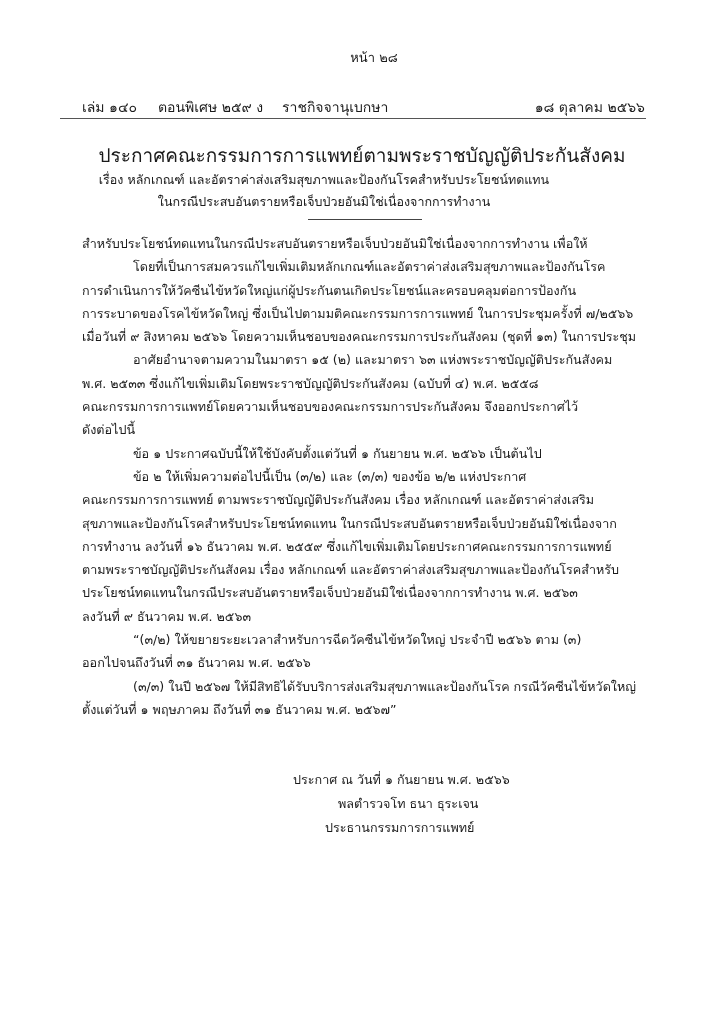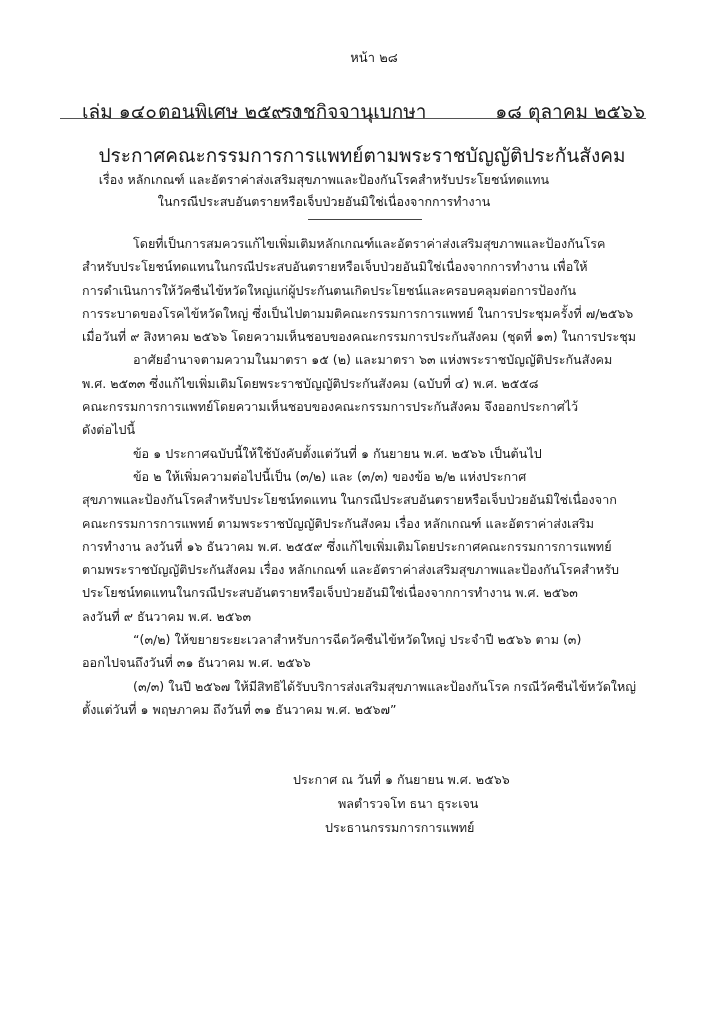--- a/index.html
+++ b/index.html
@@ -1,19 +1,19 @@
 <!DOCTYPE html>
 <html><head>
 <meta charset="utf-8">
 <style>
   html, body { margin: 0; padding: 0; background: #ffffff; }
   body { width: 724px; height: 1024px; position: relative; overflow: hidden;
          font-family: "DejaVu Sans", "Liberation Sans", sans-serif; color: #1a1a1a; }
   .page-no { position: absolute; top: 47px; left: 12px; width: 724px; text-align: center; font-size: 13px; }
-  .header-line { position: absolute; top: 96px; left: 82px; width: 563px; height: 20px; font-size: 19px; text-align: center; }
+  .header-line { position: absolute; top: 96px; left: 82px; width: 563px; height: 20px; font-size: 14px; text-align: center; }
   .header-line span { position: absolute; top: 0; white-space: nowrap; }
   .hr { position: absolute; top: 118px; left: 60px; width: 586px; height: 1px; background: #555; }
   .title { position: absolute; top: 140px; left: 0; width: 724px; text-align: center; font-size: 19px; letter-spacing: 0; }
   .subtitle { position: absolute; left: 0; width: 648px; text-align: center; font-size: 12.5px; }
   .divider { position: absolute; top: 219px; left: 308px; width: 114px; height: 1px; background: #444; }
   .body { position: absolute; top: 232px; left: 82px; width: 563px; font-size: 12.6px; line-height: 23.3px; }
   .body p { margin: 0; text-align: justify; text-align-last: left; }
   .body p .ln { display: block; white-space: nowrap; }
   .indent { padding-left: 51px; }
   .sign { position: absolute; left: 0; width: 724px; font-size: 12.6px; line-height: 23px; }
@@ -32,39 +32,39 @@
 </div>
 <div class="hr"></div>
 
 <div class="title">ประกาศคณะกรรมการการแพทย์ตามพระราชบัญญัติประกันสังคม</div>
 <div class="subtitle" style="top:170px">เรื่อง หลักเกณฑ์ และอัตราค่าส่งเสริมสุขภาพและป้องกันโรคสำหรับประโยชน์ทดแทน</div>
 <div class="subtitle" style="top:192px">ในกรณีประสบอันตรายหรือเจ็บป่วยอันมิใช่เนื่องจากการทำงาน</div>
 <div class="divider"></div>
 
 <div class="body">
   <p>
+    <span class="ln">สำหรับประโยชน์ทดแทนในกรณีประสบอันตรายหรือเจ็บป่วยอันมิใช่เนื่องจากการทำงาน เพื่อให้</span>
     <span class="ln indent">โดยที่เป็นการสมควรแก้ไขเพิ่มเติมหลักเกณฑ์และอัตราค่าส่งเสริมสุขภาพและป้องกันโรค</span>
-    <span class="ln">สำหรับประโยชน์ทดแทนในกรณีประสบอันตรายหรือเจ็บป่วยอันมิใช่เนื่องจากการทำงาน เพื่อให้</span>
     <span class="ln">การดำเนินการให้วัคซีนไข้หวัดใหญ่แก่ผู้ประกันตนเกิดประโยชน์และครอบคลุมต่อการป้องกัน</span>
     <span class="ln">การระบาดของโรคไข้หวัดใหญ่ ซึ่งเป็นไปตามมติคณะกรรมการการแพทย์ ในการประชุมครั้งที่ ๗/๒๕๖๖</span>
     <span class="ln">เมื่อวันที่ ๙ สิงหาคม ๒๕๖๖ โดยความเห็นชอบของคณะกรรมการประกันสังคม (ชุดที่ ๑๓) ในการประชุม</span>
   </p>
   <p>
     <span class="ln indent">อาศัยอำนาจตามความในมาตรา ๑๕ (๒) และมาตรา ๖๓ แห่งพระราชบัญญัติประกันสังคม</span>
     <span class="ln">พ.ศ. ๒๕๓๓ ซึ่งแก้ไขเพิ่มเติมโดยพระราชบัญญัติประกันสังคม (ฉบับที่ ๔) พ.ศ. ๒๕๕๘</span>
     <span class="ln">คณะกรรมการการแพทย์โดยความเห็นชอบของคณะกรรมการประกันสังคม จึงออกประกาศไว้</span>
     <span class="ln">ดังต่อไปนี้</span>
   </p>
   <p>
     <span class="ln indent">ข้อ ๑ ประกาศฉบับนี้ให้ใช้บังคับตั้งแต่วันที่ ๑ กันยายน พ.ศ. ๒๕๖๖ เป็นต้นไป</span>
   </p>
   <p>
     <span class="ln indent">ข้อ ๒ ให้เพิ่มความต่อไปนี้เป็น (๓/๒) และ (๓/๓) ของข้อ ๒/๒ แห่งประกาศ</span>
+    <span class="ln">คณะกรรมการการแพทย์ ตามพระราชบัญญัติประกันสังคม เรื่อง หลักเกณฑ์ และอัตราค่าส่งเสริม</span>
     <span class="ln">สุขภาพและป้องกันโรคสำหรับประโยชน์ทดแทน ในกรณีประสบอันตรายหรือเจ็บป่วยอันมิใช่เนื่องจาก</span>
-    <span class="ln">คณะกรรมการการแพทย์ ตามพระราชบัญญัติประกันสังคม เรื่อง หลักเกณฑ์ และอัตราค่าส่งเสริม</span>
     <span class="ln">การทำงาน ลงวันที่ ๑๖ ธันวาคม พ.ศ. ๒๕๕๙ ซึ่งแก้ไขเพิ่มเติมโดยประกาศคณะกรรมการการแพทย์</span>
     <span class="ln">ตามพระราชบัญญัติประกันสังคม เรื่อง หลักเกณฑ์ และอัตราค่าส่งเสริมสุขภาพและป้องกันโรคสำหรับ</span>
     <span class="ln">ประโยชน์ทดแทนในกรณีประสบอันตรายหรือเจ็บป่วยอันมิใช่เนื่องจากการทำงาน พ.ศ. ๒๕๖๓</span>
     <span class="ln">ลงวันที่ ๙ ธันวาคม พ.ศ. ๒๕๖๓</span>
   </p>
   <p>
     <span class="ln indent">“(๓/๒) ให้ขยายระยะเวลาสำหรับการฉีดวัคซีนไข้หวัดใหญ่ ประจำปี ๒๕๖๖ ตาม (๓)</span>
     <span class="ln">ออกไปจนถึงวันที่ ๓๑ ธันวาคม พ.ศ. ๒๕๖๖</span>
   </p>
   <p>

